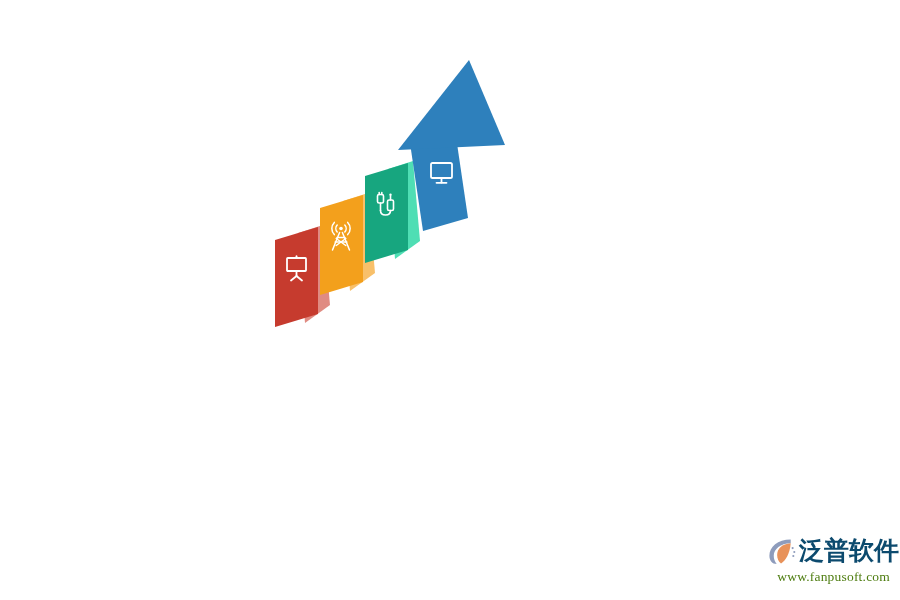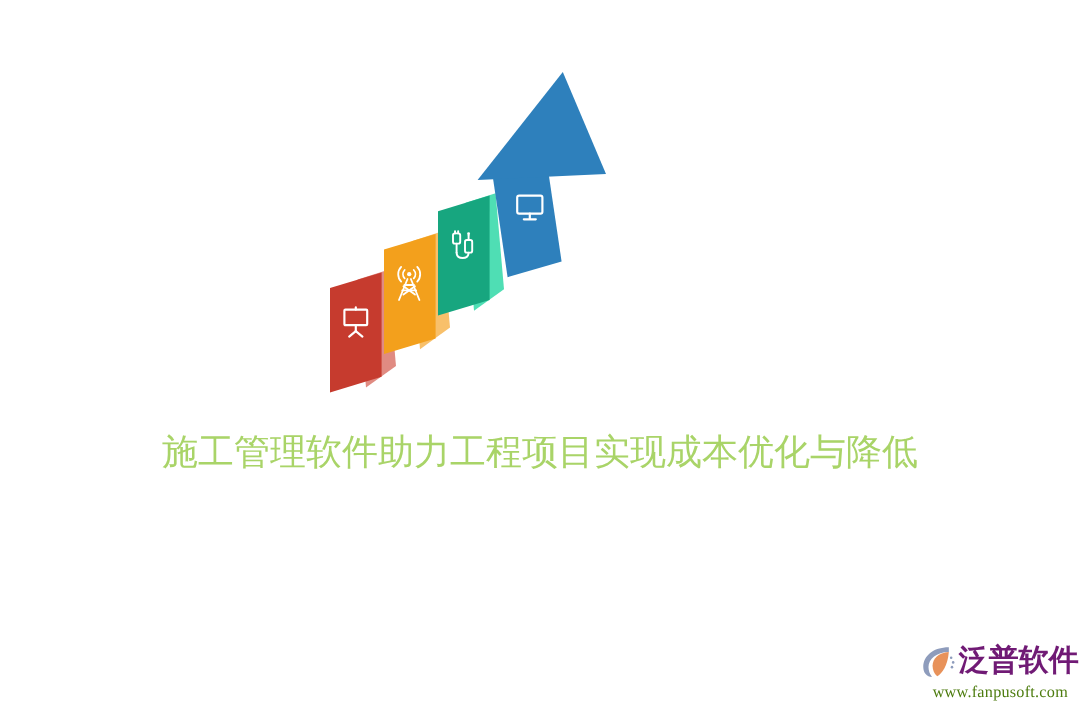--- a/index.html
+++ b/index.html
@@ -72,21 +72,21 @@
   #logo-mark {
     width: 31px;
     height: 31px;
     flex: 0 0 31px;
     margin-right: 2px;
   }
   #logo-name {
     font-family: "Liberation Serif", "DejaVu Serif", serif;
     font-size: 25px;
     line-height: 28px;
-    color: #701a75;
+    color: #0c4a6e;
     font-weight: 700;
     letter-spacing: 0px;
     white-space: nowrap;
   }
   #logo-url {
     font-family: "Liberation Serif", "DejaVu Serif", serif;
     font-size: 13.5px;
     line-height: 16px;
     color: #4d7c0f;
     letter-spacing: 0.2px;
@@ -166,21 +166,20 @@
         <g transform="translate(176,108)" fill="none" stroke="#ffffff" stroke-width="1.8" stroke-linecap="round" stroke-linejoin="round">
           <rect x="0" y="0" width="21" height="15" rx="1.6"></rect>
           <line x1="10.5" y1="15" x2="10.5" y2="19.5"></line>
           <line x1="5.5" y1="19.8" x2="15.5" y2="19.8"></line>
         </g>
       </g>
 
     </svg>
   </div>
 
-  <div id="headline">施工管理软件助力工程项目实现成本优化与降低</div>
 
   <div id="logo">
     <div id="logo-row">
       <svg id="logo-mark" viewBox="0 0 32 32" xmlns="http://www.w3.org/2000/svg">
         <path d="M25.5 3.5 C12 3.5 3.5 11 3.5 20.5 C3.5 25.5 6.5 29 11 29 C9 26.5 8 23.5 8 20.5 C8 13.5 15 7.5 25.5 7.5 Z" fill="#8e9cbc"></path>
         <path d="M25.5 7.5 C16.5 8.2 11.5 13.2 11.5 19.5 C11.5 23 13 26.5 15.5 28.5 C20 25.5 24.5 19 25.5 7.5 Z" fill="#e8925a"></path>
         <circle cx="27.5" cy="12.5" r="1.1" fill="#8e9cbc"></circle>
         <circle cx="29.2" cy="16.5" r="1.1" fill="#8e9cbc"></circle>
         <circle cx="28.2" cy="20.6" r="1.1" fill="#8e9cbc"></circle>
       </svg>

